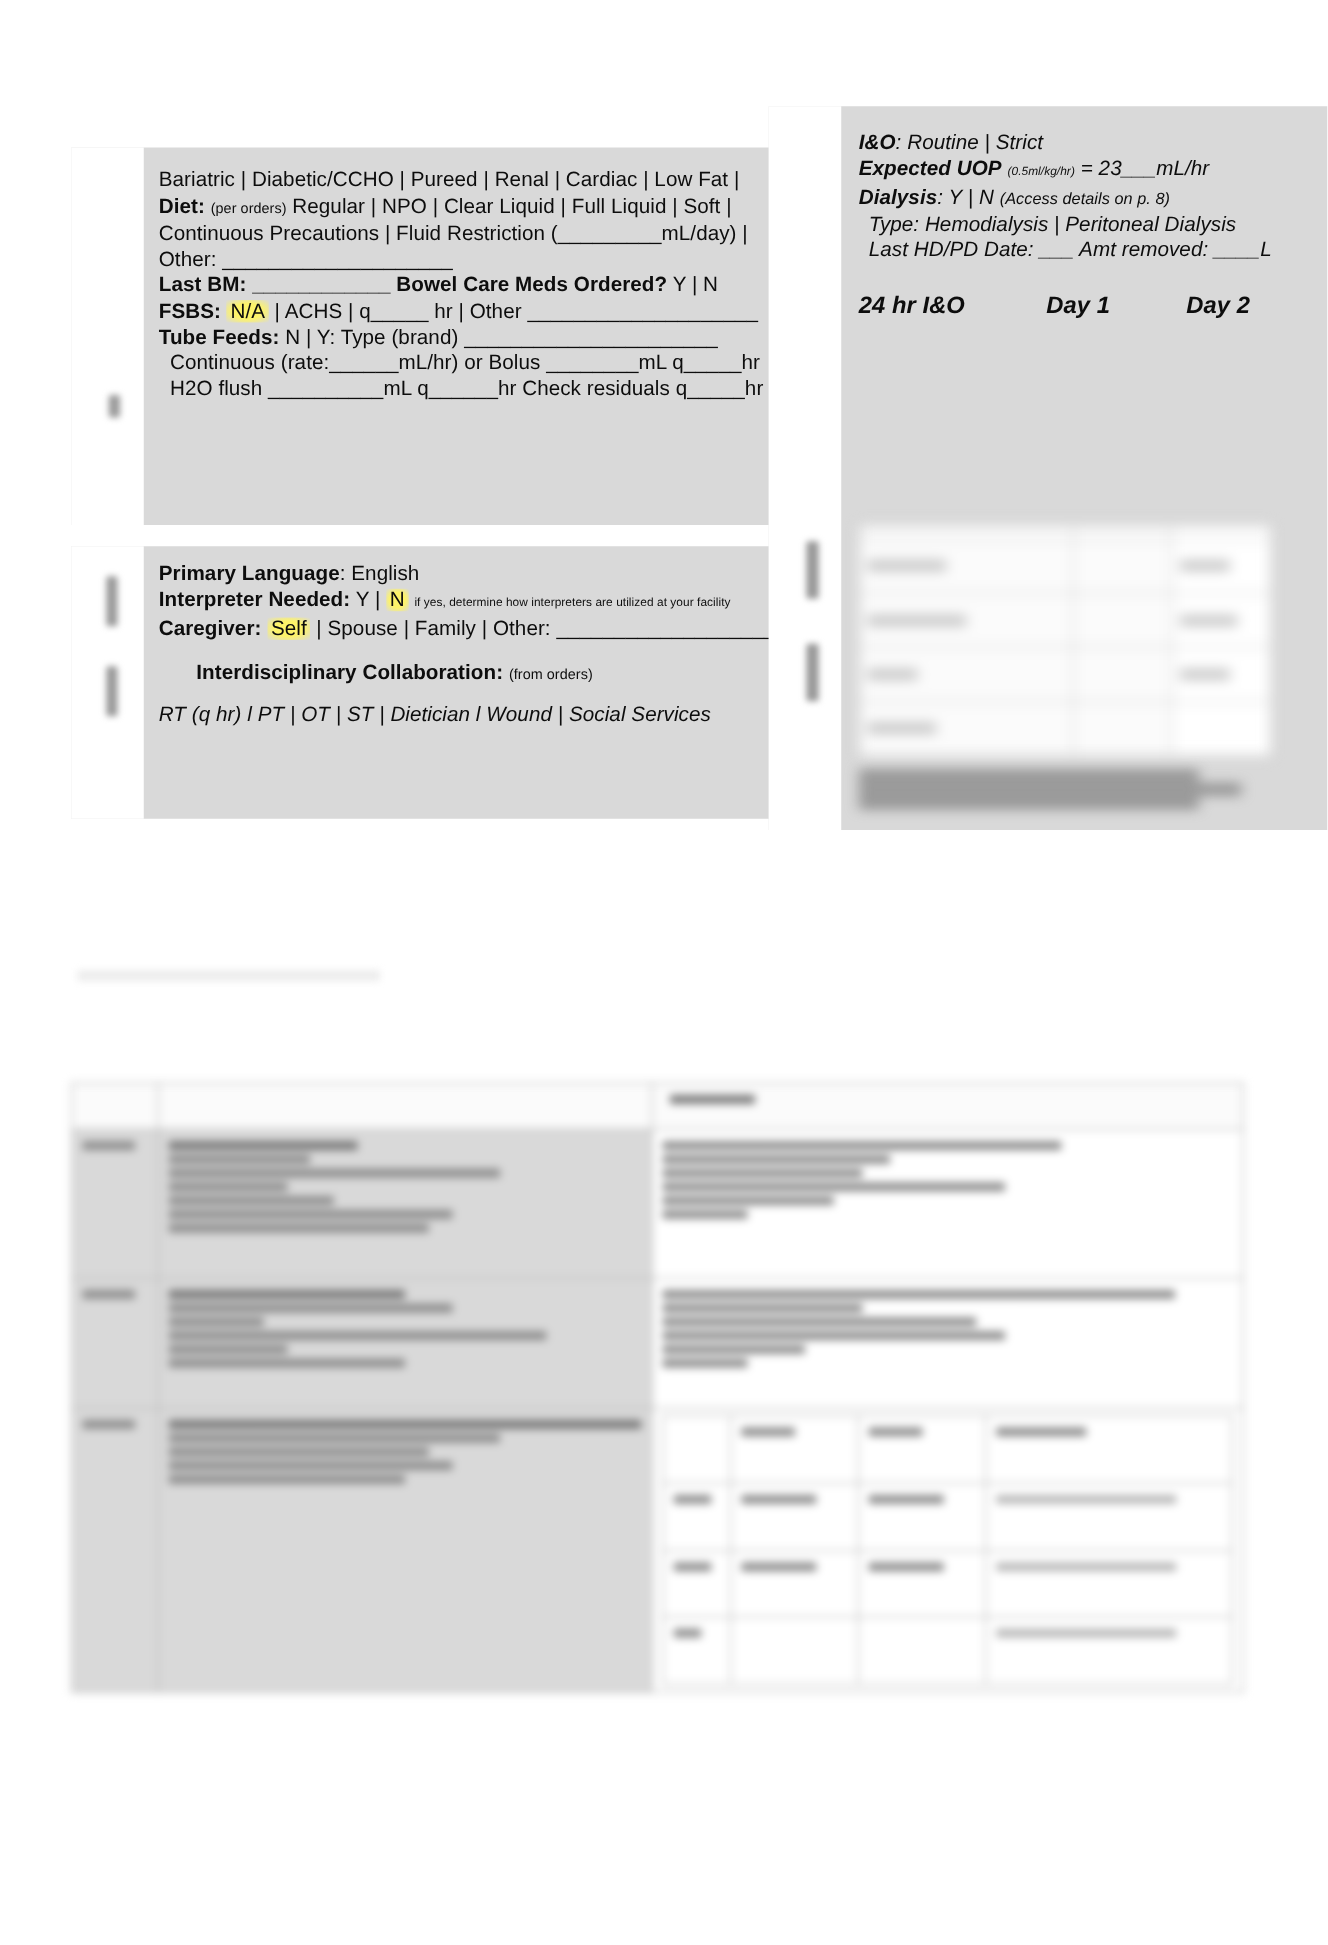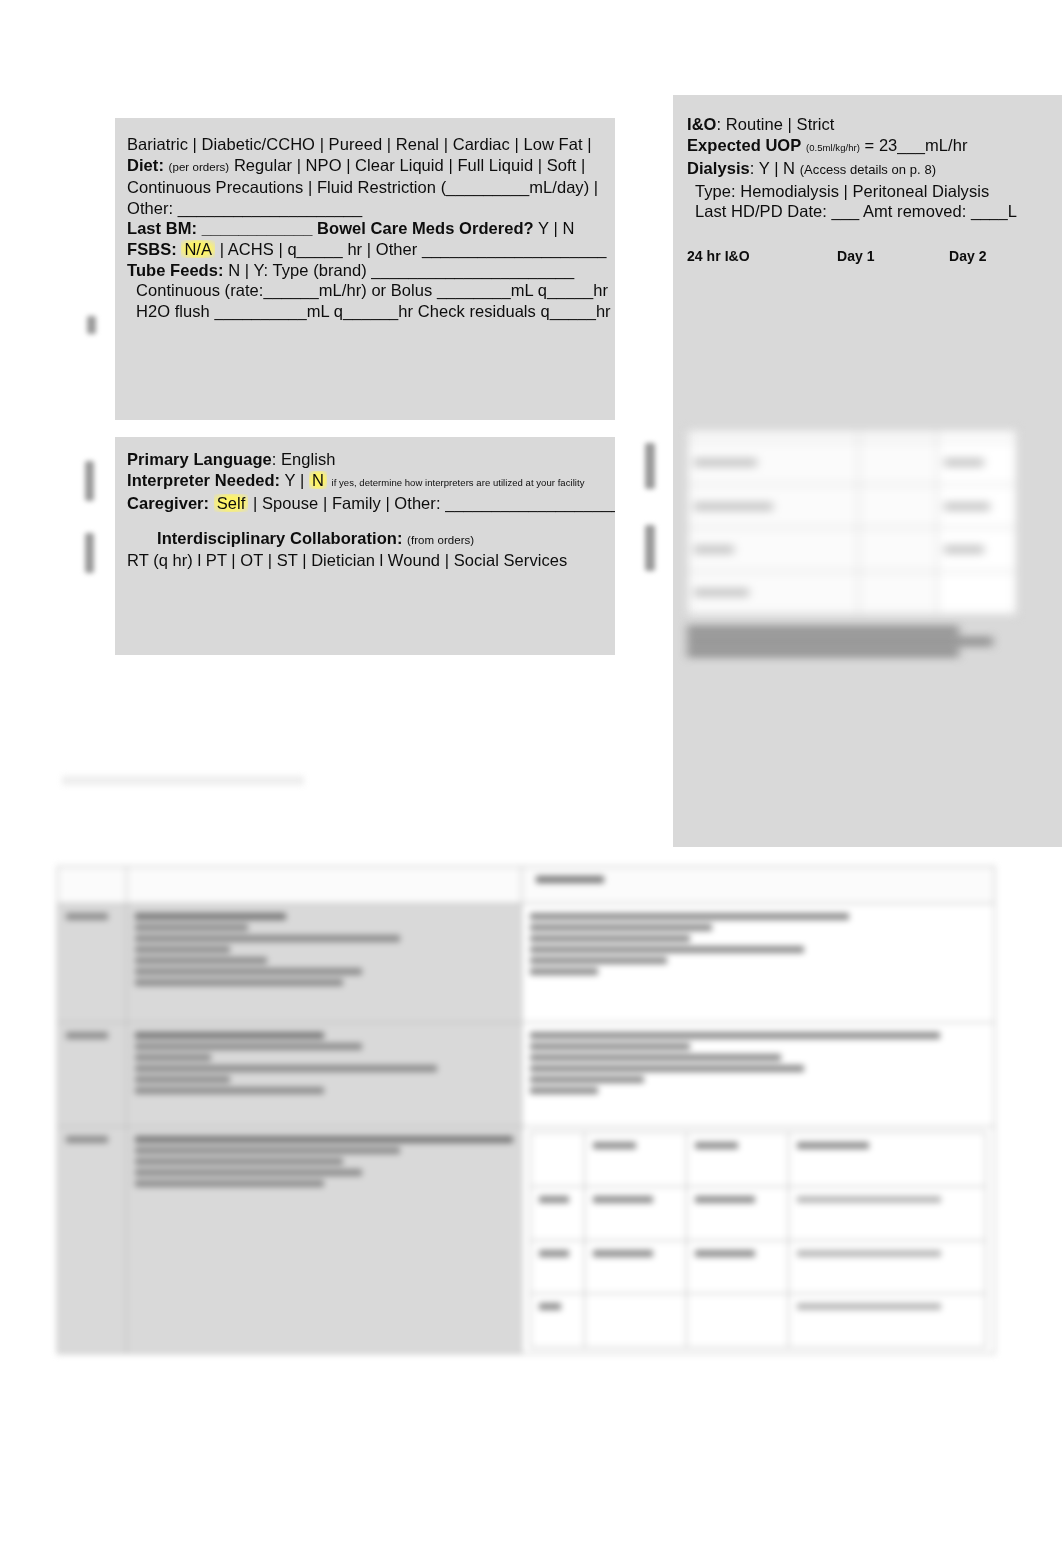--- a/index.html
+++ b/index.html
@@ -62,22 +62,23 @@
     left: 57px; top: 437px; width: 558px; height: 218px;
   }
   #card-lang .edge-left {
     position: absolute; left: 0; top: 0; width: 58px; height: 100%;
     background: #ffffff;
   }
   #card-lang .body { position: absolute; left: 70px; top: 12px; }
 
   
   #card-io {
-    left: 615px; top: 95px; width: 447px; height: 752px;
+    left: 615px; top: 85px; width: 447px; height: 579px;
     background: #d9d9d9;
+    font-style: italic;
   }
   #card-io .edge-left {
     position: absolute; left: 0; top: 0; width: 58px; height: 100%;
     background: #ffffff;
   }
   #card-io .body { position: absolute; left: 72px; top: 19px; }
 
   
   .nub {
     position: absolute;
@@ -218,21 +219,21 @@
       <span class="b">Caregiver</span><span class="b">:</span>
       <span class="hl">Self</span>
       <span>| Spouse | Family | Other: ___________________</span>
     </div>
 
     <div class="ln" style="margin-top:14px;margin-left:30px;">
       <span class="b">Interdisciplinary Collaboration:</span>
       <span class="sm">(from orders)</span>
     </div>
 
-    <div class="ln" style="">
+    <div class="ln" style="margin-top:12px;font-style:italic;">
       <span>RT (q          hr) l PT | OT | ST | Dietician l Wound | Social Services</span>
     </div>
 
   </div>
 </div>
 
 <div class="panel" id="card-io">
   <div class="edge-left"></div>
   <div class="nub" style="left:30px; top:348px; width:10px; height:46px;"></div>
   <div class="nub" style="left:30px; top:430px; width:10px; height:46px;"></div>
@@ -256,21 +257,21 @@
 
     <div class="ln" style="padding-left:8px;">
       <span>Type: Hemodialysis | Peritoneal Dialysis</span>
     </div>
 
 
     <div class="ln" style="padding-left:8px;">
       <span>Last HD/PD Date: ___  Amt removed: ____L</span>
     </div>
 
-    <div class="ln b" style="margin-top:24px; font-size:14px;">
+    <div class="ln b" style="margin-top:24px; font-size:19px;">
       <span style="display:inline-block;width:150px;">24 hr I&amp;O</span><span style="display:inline-block;width:112px;">Day 1</span><span>Day 2</span>
     </div>
 
   </div>
 
   <div id="io-grid" class="blur">
     <table>
       <tbody>
           <tr>
         <td class="lbl"></td>

